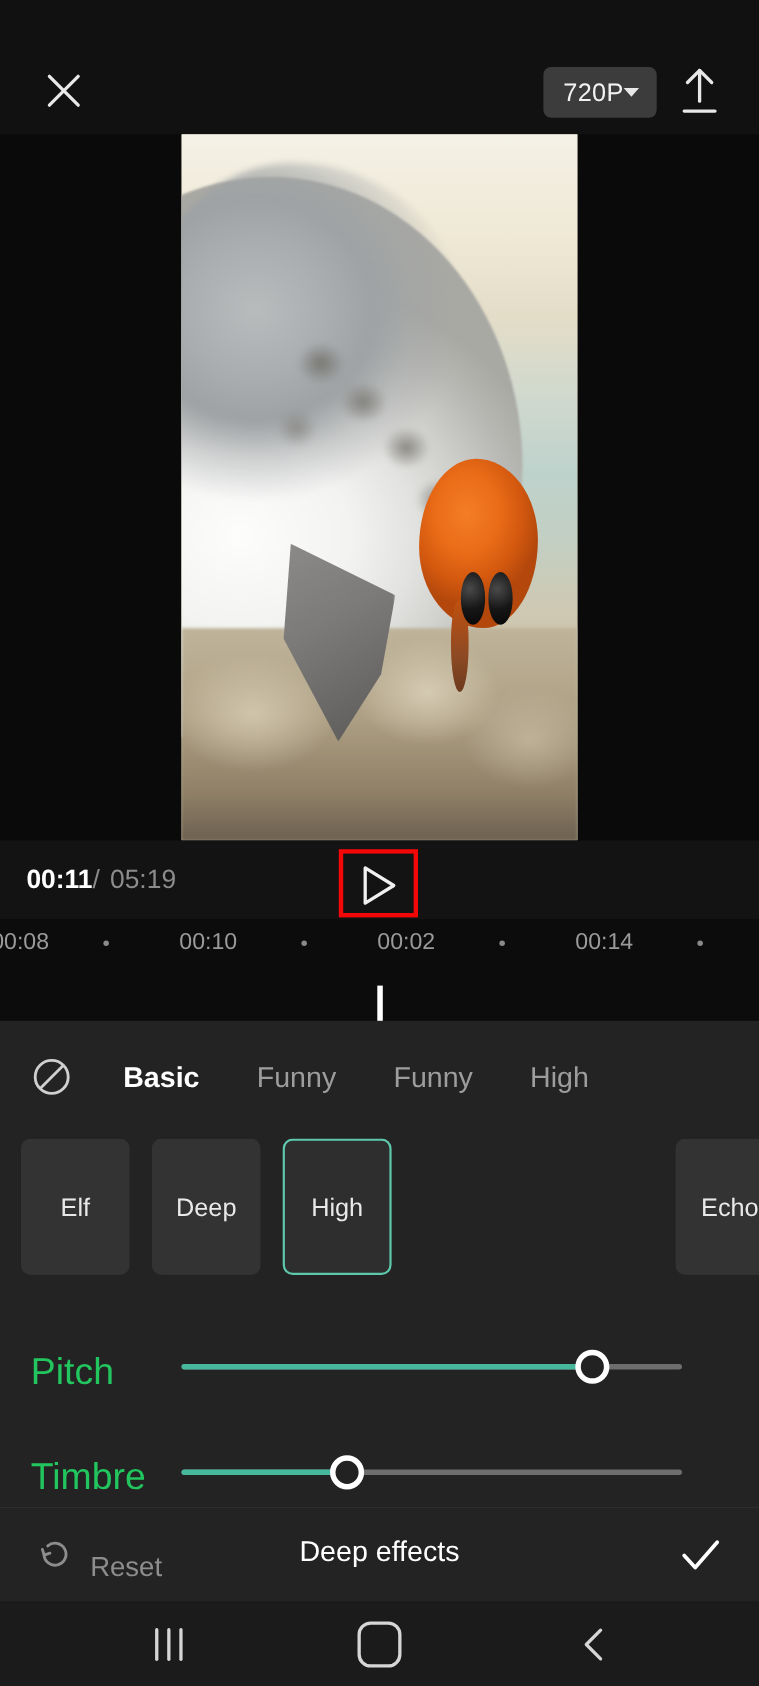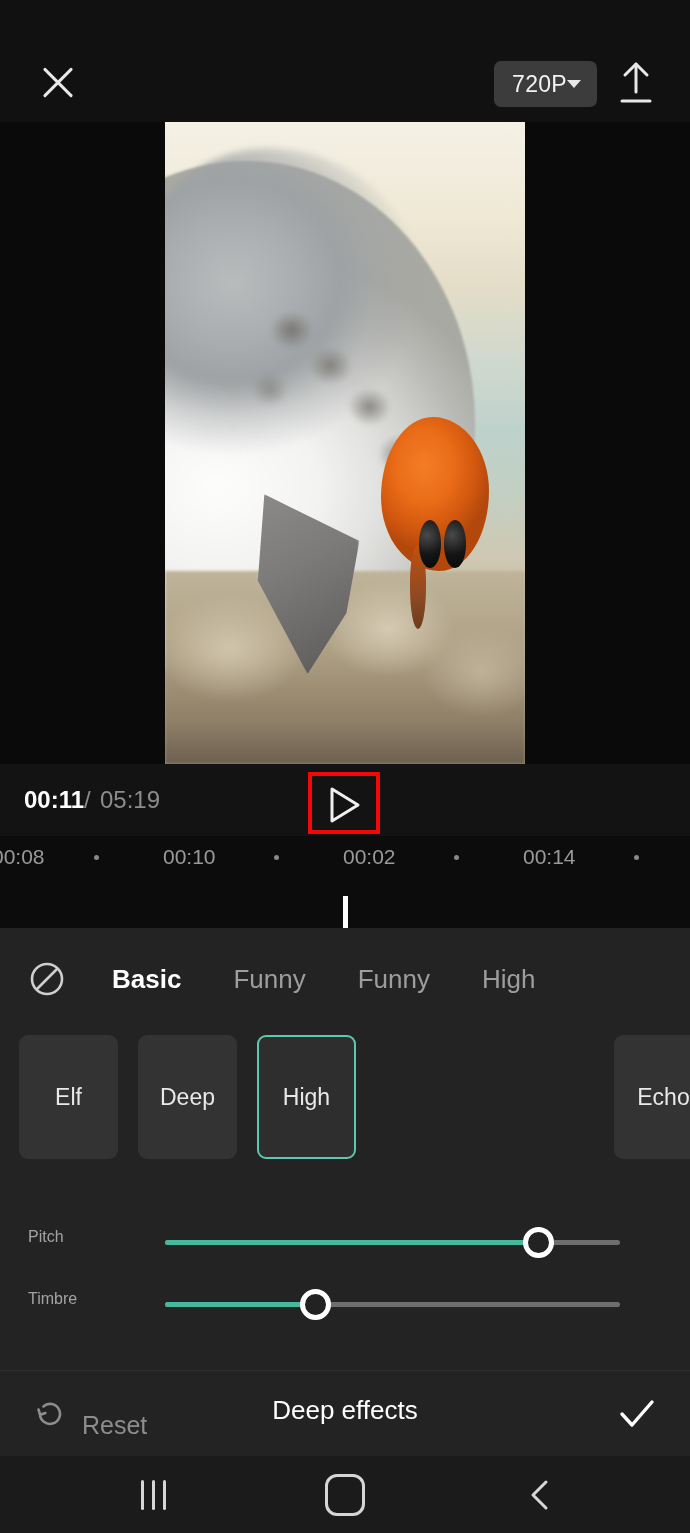--- a/index.html
+++ b/index.html
@@ -238,24 +238,24 @@
     color: #e9e9e9; font-size: 23px;
     cursor: pointer; white-space: nowrap;
   }
   .chip.selected {
     border-color: #5ec8ac;
     background: #2e2e2e;
   }
 
   .slider-row { position: absolute; left: 0; width: 690px; height: 54px; }
   .slider-row.pitch  { top: 288px; }
-  .slider-row.timbre { top: 350px; }
+  .slider-row.timbre { top: 384px; }
   .slider-label {
     position: absolute; left: 28px; top: 12px;
-    color: #a3a3a3; font-size: 16px;
+    color: #22c55e; font-size: 34px;
   }
   .track {
     position: absolute; left: 165px; top: 24px;
     width: 455px; height: 5px;
     background: #6e6e6e; border-radius: 3px;
     cursor: pointer;
   }
   .track-fill {
     position: absolute; left: 0; top: 0;
     height: 5px; background: #46b89b; border-radius: 3px;

